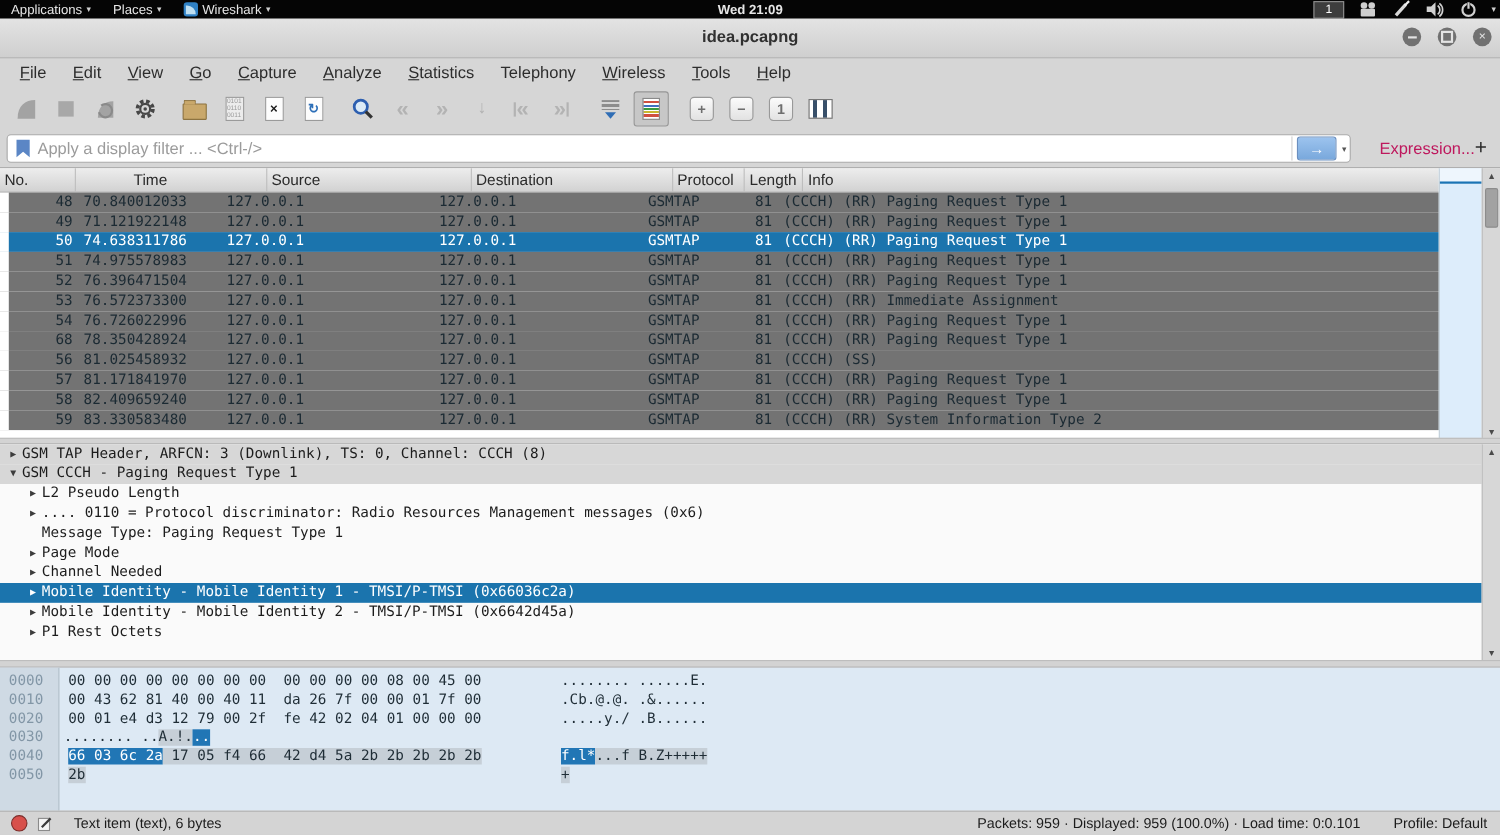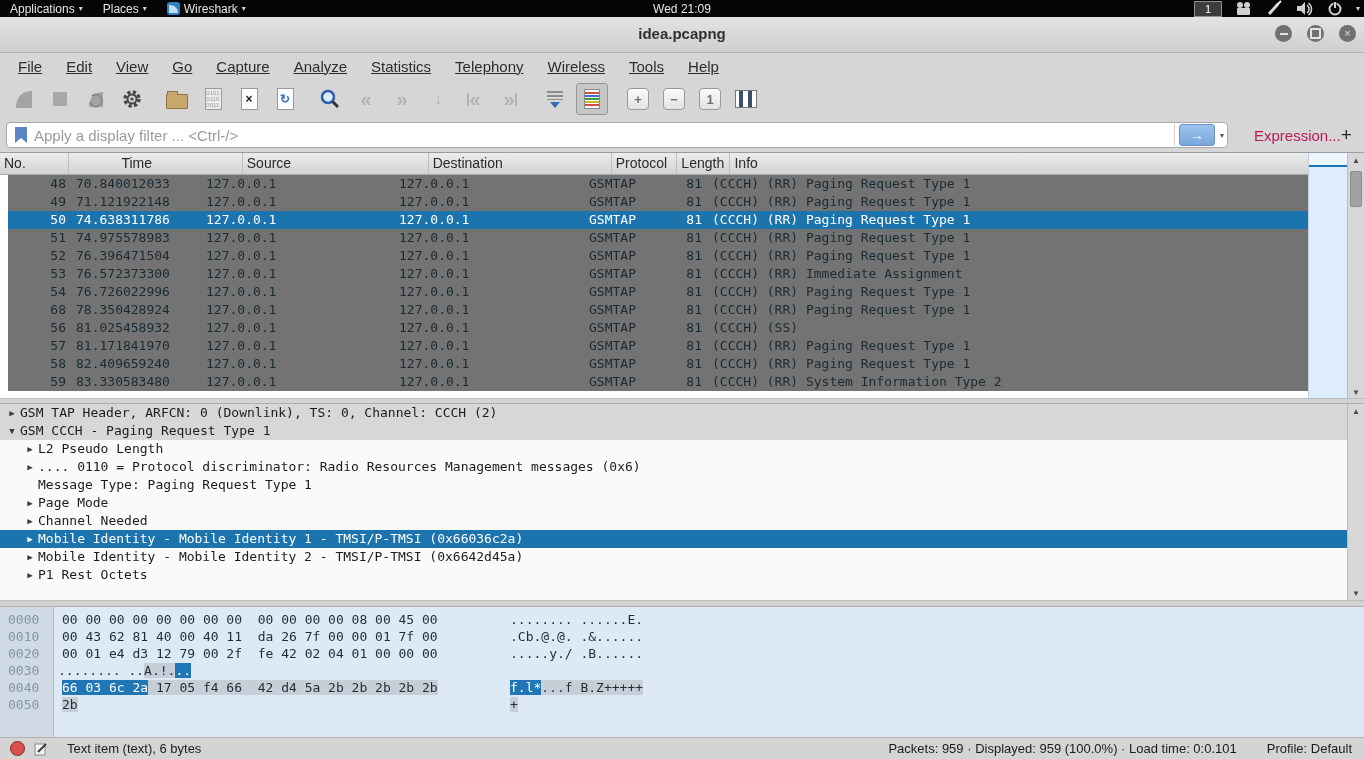--- a/index.html
+++ b/index.html
@@ -7,39 +7,39 @@
        font-family:"Liberation Sans",sans-serif;-webkit-font-smoothing:antialiased;}
 
   
   .sysbar{position:absolute;top:0;left:0;width:1364px;height:17px;background:#050505;color:#e6e6e6;
           font-size:12px;display:flex;align-items:center;}
   .sysbar .sitem{display:flex;align-items:center;gap:4px;padding:0 10px;height:100%;}
   .caret{font-size:8px;color:#cfcfcf;}
   .wsicon{width:13px;height:13px;background:#2f81c5;border-radius:3px;position:relative;overflow:hidden;}
   .wsicon::after{content:"";position:absolute;left:2px;bottom:2px;width:9px;height:8px;
                  border-radius:0 9px 0 0;background:#bfe0f2;}
-  .clock{position:absolute;left:50%;transform:translateX(-50%);font-weight:normal;}
+  .clock{position:absolute;left:50%;transform:translateX(-50%);font-weight:bold;}
   .sysright{position:absolute;right:4px;top:0;height:17px;display:flex;align-items:center;gap:12px;}
   .wsbox{min-width:20px;height:14px;border:1px solid #909090;background:#3d3d3d;color:#fff;
          font-size:11px;display:flex;align-items:center;justify-content:center;padding:0 3px;}
 
   
   .titlebar{position:absolute;top:17px;left:0;width:1364px;height:35px;
             background:linear-gradient(#e3e3e3,#cfcfcf);border-bottom:1px solid #b4b4b4;}
   .wtitle{position:absolute;left:0;right:0;top:8px;text-align:center;font-size:15px;font-weight:bold;color:#303030;}
   .winbtns{position:absolute;right:8px;top:8px;display:flex;gap:15px;}
   .wbtn{width:17px;height:17px;border-radius:50%;background:#717171;display:flex;align-items:center;
         justify-content:center;color:#e3e3e3;font-size:11px;line-height:1;}
   .wbtn .bar{width:8px;height:2px;background:#e3e3e3;}
   .wbtn .box{width:7px;height:7px;border:2px solid #e3e3e3;}
 
   
   .menubar{position:absolute;top:52px;left:0;width:1364px;height:28px;display:flex;align-items:center;
            padding-left:6px;font-size:15px;color:#2d2d2d;}
-  .mitem{padding:3px 12px;text-decoration:underline;}
+  .mitem{padding:3px 12px;}
   .mitem u{text-decoration:underline;}
 
   
   .toolbar{position:absolute;top:80px;left:0;width:1364px;height:38px;display:flex;align-items:center;padding-left:6px;}
   .tb{width:30px;height:30px;display:flex;align-items:center;justify-content:center;margin:0 3px;position:relative;}
   .tb.g{margin-left:12px;}
   .sq{width:14px;height:14px;background:#a8a8a8;}
   .doc{width:15px;height:20px;background:#fdfdfd;border:1px solid #9a9a9a;display:flex;align-items:center;
        justify-content:center;font-size:12px;position:relative;}
   .doc.gray{background:#ececec;color:#9a9a9a;font-size:6px;letter-spacing:0;line-height:1;}
@@ -444,21 +444,21 @@
       <div class="sarrow" style="position:absolute;bottom:0;left:0;right:0;">▼</div>
     </div>
   </div>
 
   <div class="split" style="top:398px;height:6px;"></div>
 
   <div class="details">
     <div id="detailrows">
         <div class="drow d0 gray">
           <span class="tri">▶</span>
-          <span>GSM TAP Header, ARFCN: 0 (Downlink), TS: 0, Channel: CCCH (2)</span>
+          <span>GSM TAP Header, ARFCN: 3 (Downlink), TS: 0, Channel: CCCH (8)</span>
         </div>
         <div class="drow d0 gray">
           <span class="tri">▼</span>
           <span>GSM CCCH - Paging Request Type 1</span>
         </div>
         <div class="drow d1">
           <span class="tri">▶</span>
           <span>L2 Pseudo Length</span>
         </div>
         <div class="drow d1">

